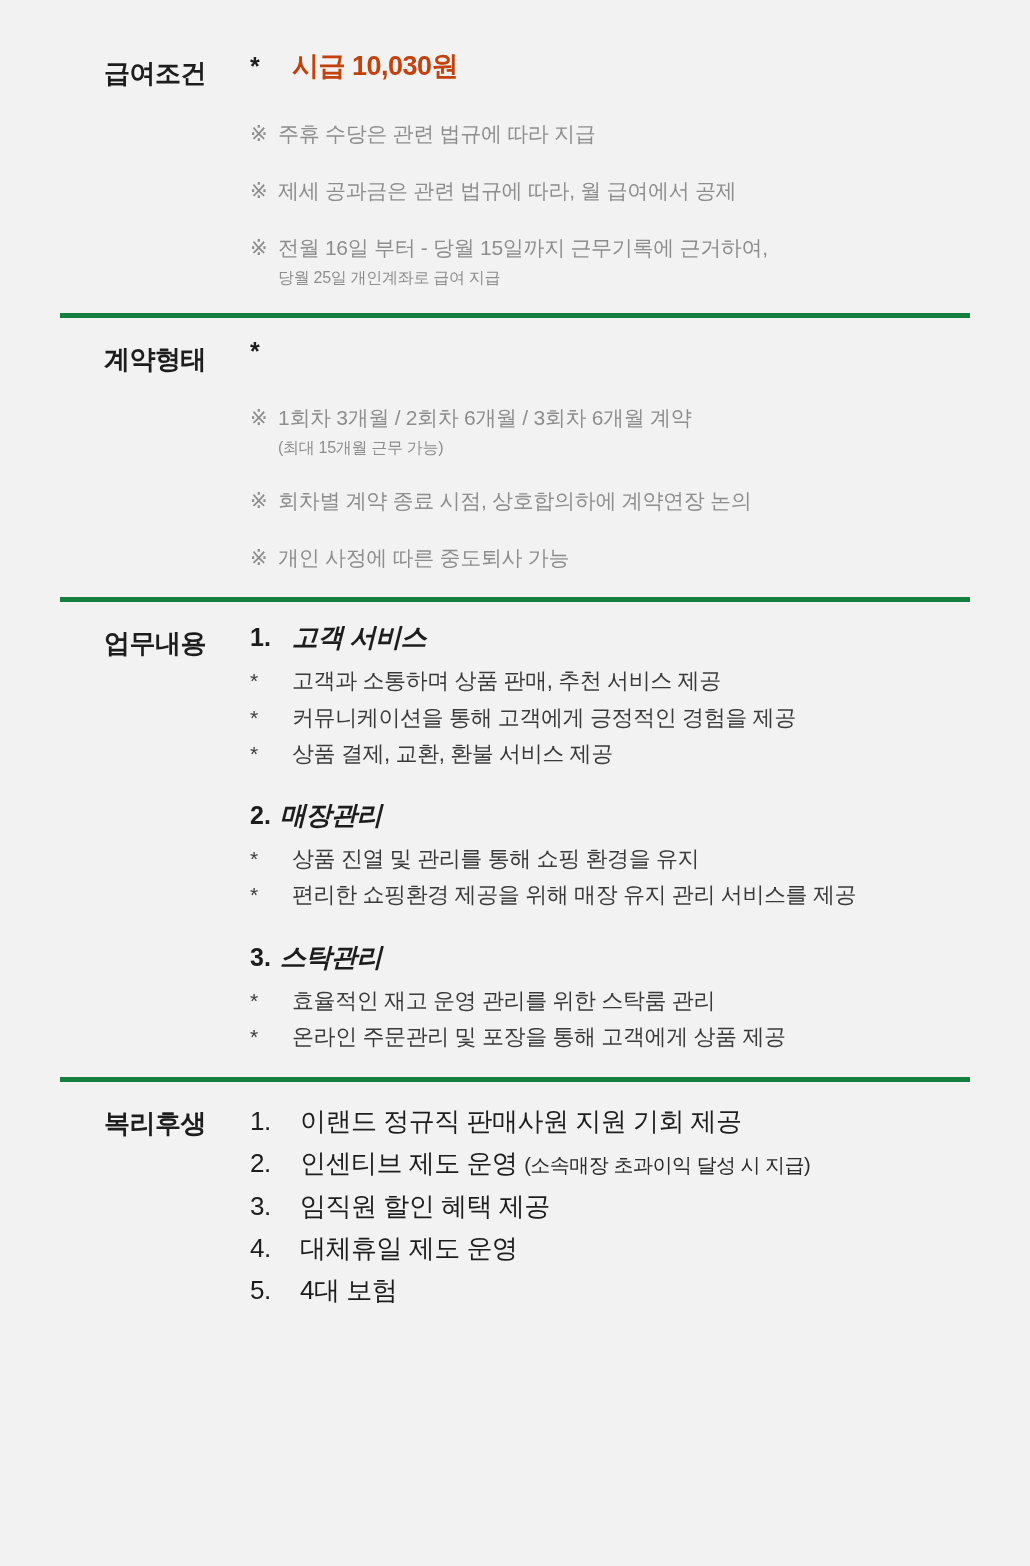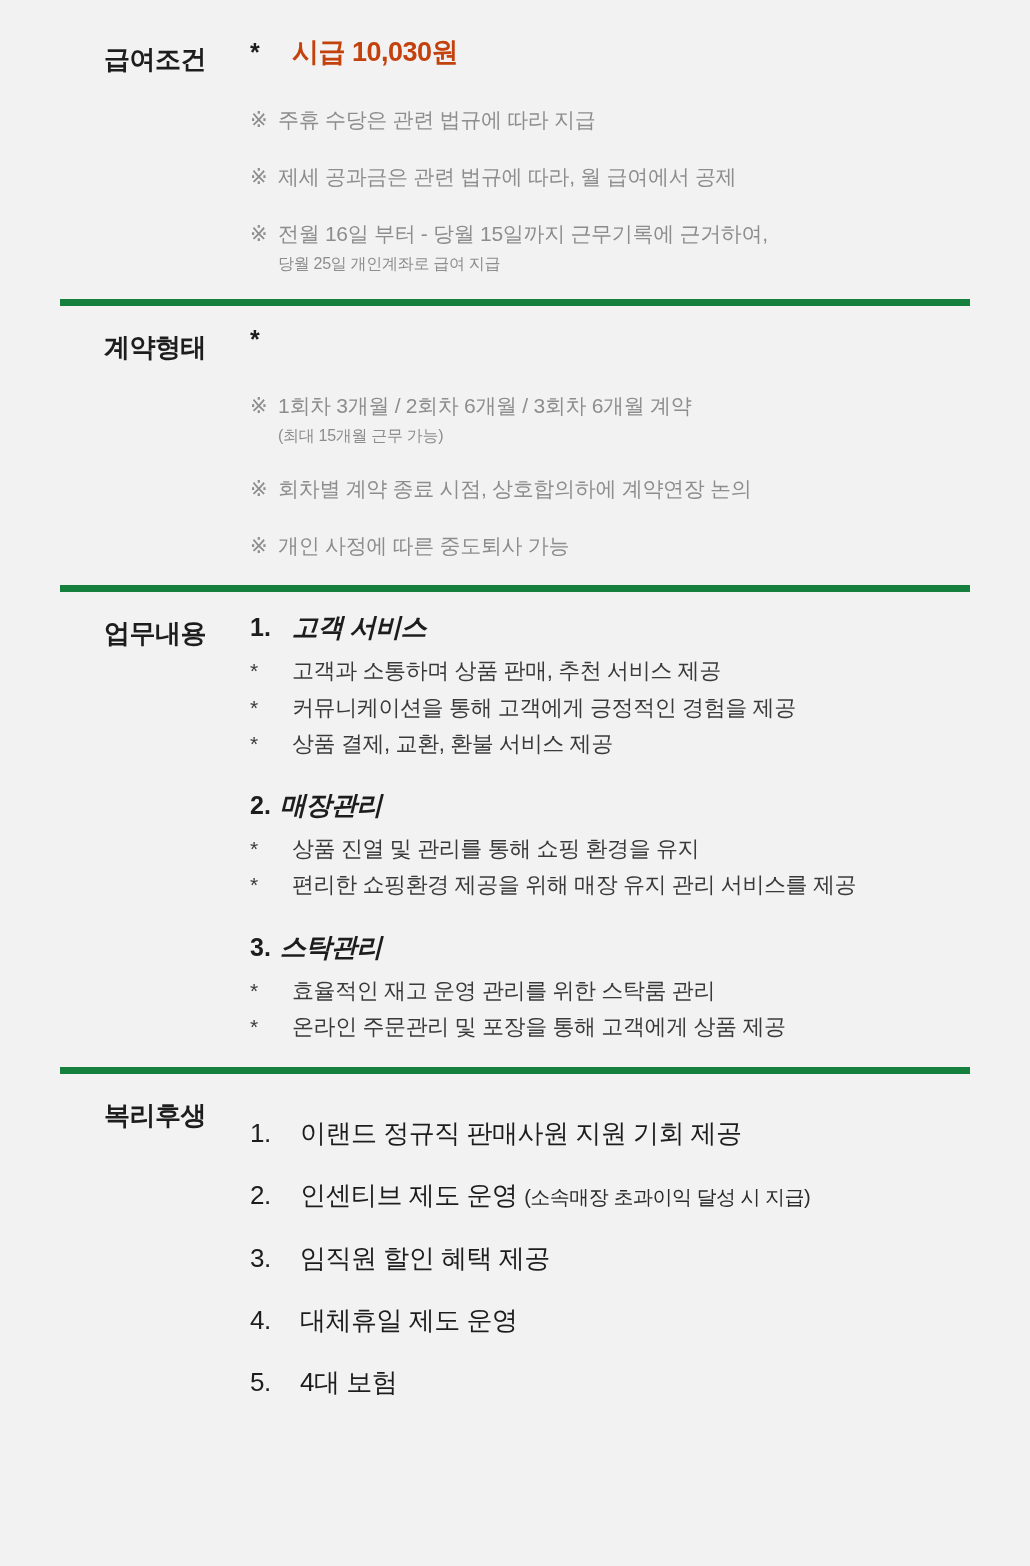--- a/index.html
+++ b/index.html
@@ -10,29 +10,29 @@
   body {
     width: 1030px;
     min-height: 1566px;
     font-family: "Liberation Sans", "DejaVu Sans", sans-serif;
     color: #2b2b2b;
     -webkit-font-smoothing: antialiased;
   }
   .page {
     width: 1030px;
     box-sizing: border-box;
-    padding: 18px 60px 40px 60px;
+    padding: 32px 60px 40px 60px;
   }
   .section {
     display: flex;
     align-items: flex-start;
     padding: 18px 0 22px 0;
   }
   .section + .section {
-    border-top: 7px solid #15803d;
+    border-top: 5px solid #15803d;
   }
   .label-col {
     width: 190px;
     flex: 0 0 190px;
     padding-top: 6px;
     text-align: center;
   }
   .label {
     font-size: 26px;
     font-weight: bold;
@@ -138,21 +138,21 @@
     align-items: baseline;
     font-size: 26px;
     color: #1d1d1d;
     line-height: 1.62;
     letter-spacing: -0.5px;
   }
   .benefit .bnum {
     flex: 0 0 50px;
     width: 50px;
   }
-  .benefit .btext { flex: 1 1 auto; margin-top: 20px; }
+  .benefit .btext { flex: 1 1 auto; }
   .benefit .sub {
     font-size: 20px;
     color: #2b2b2b;
   }
 </style>
 </head>
 <body>
 
 <div class="page">
 

